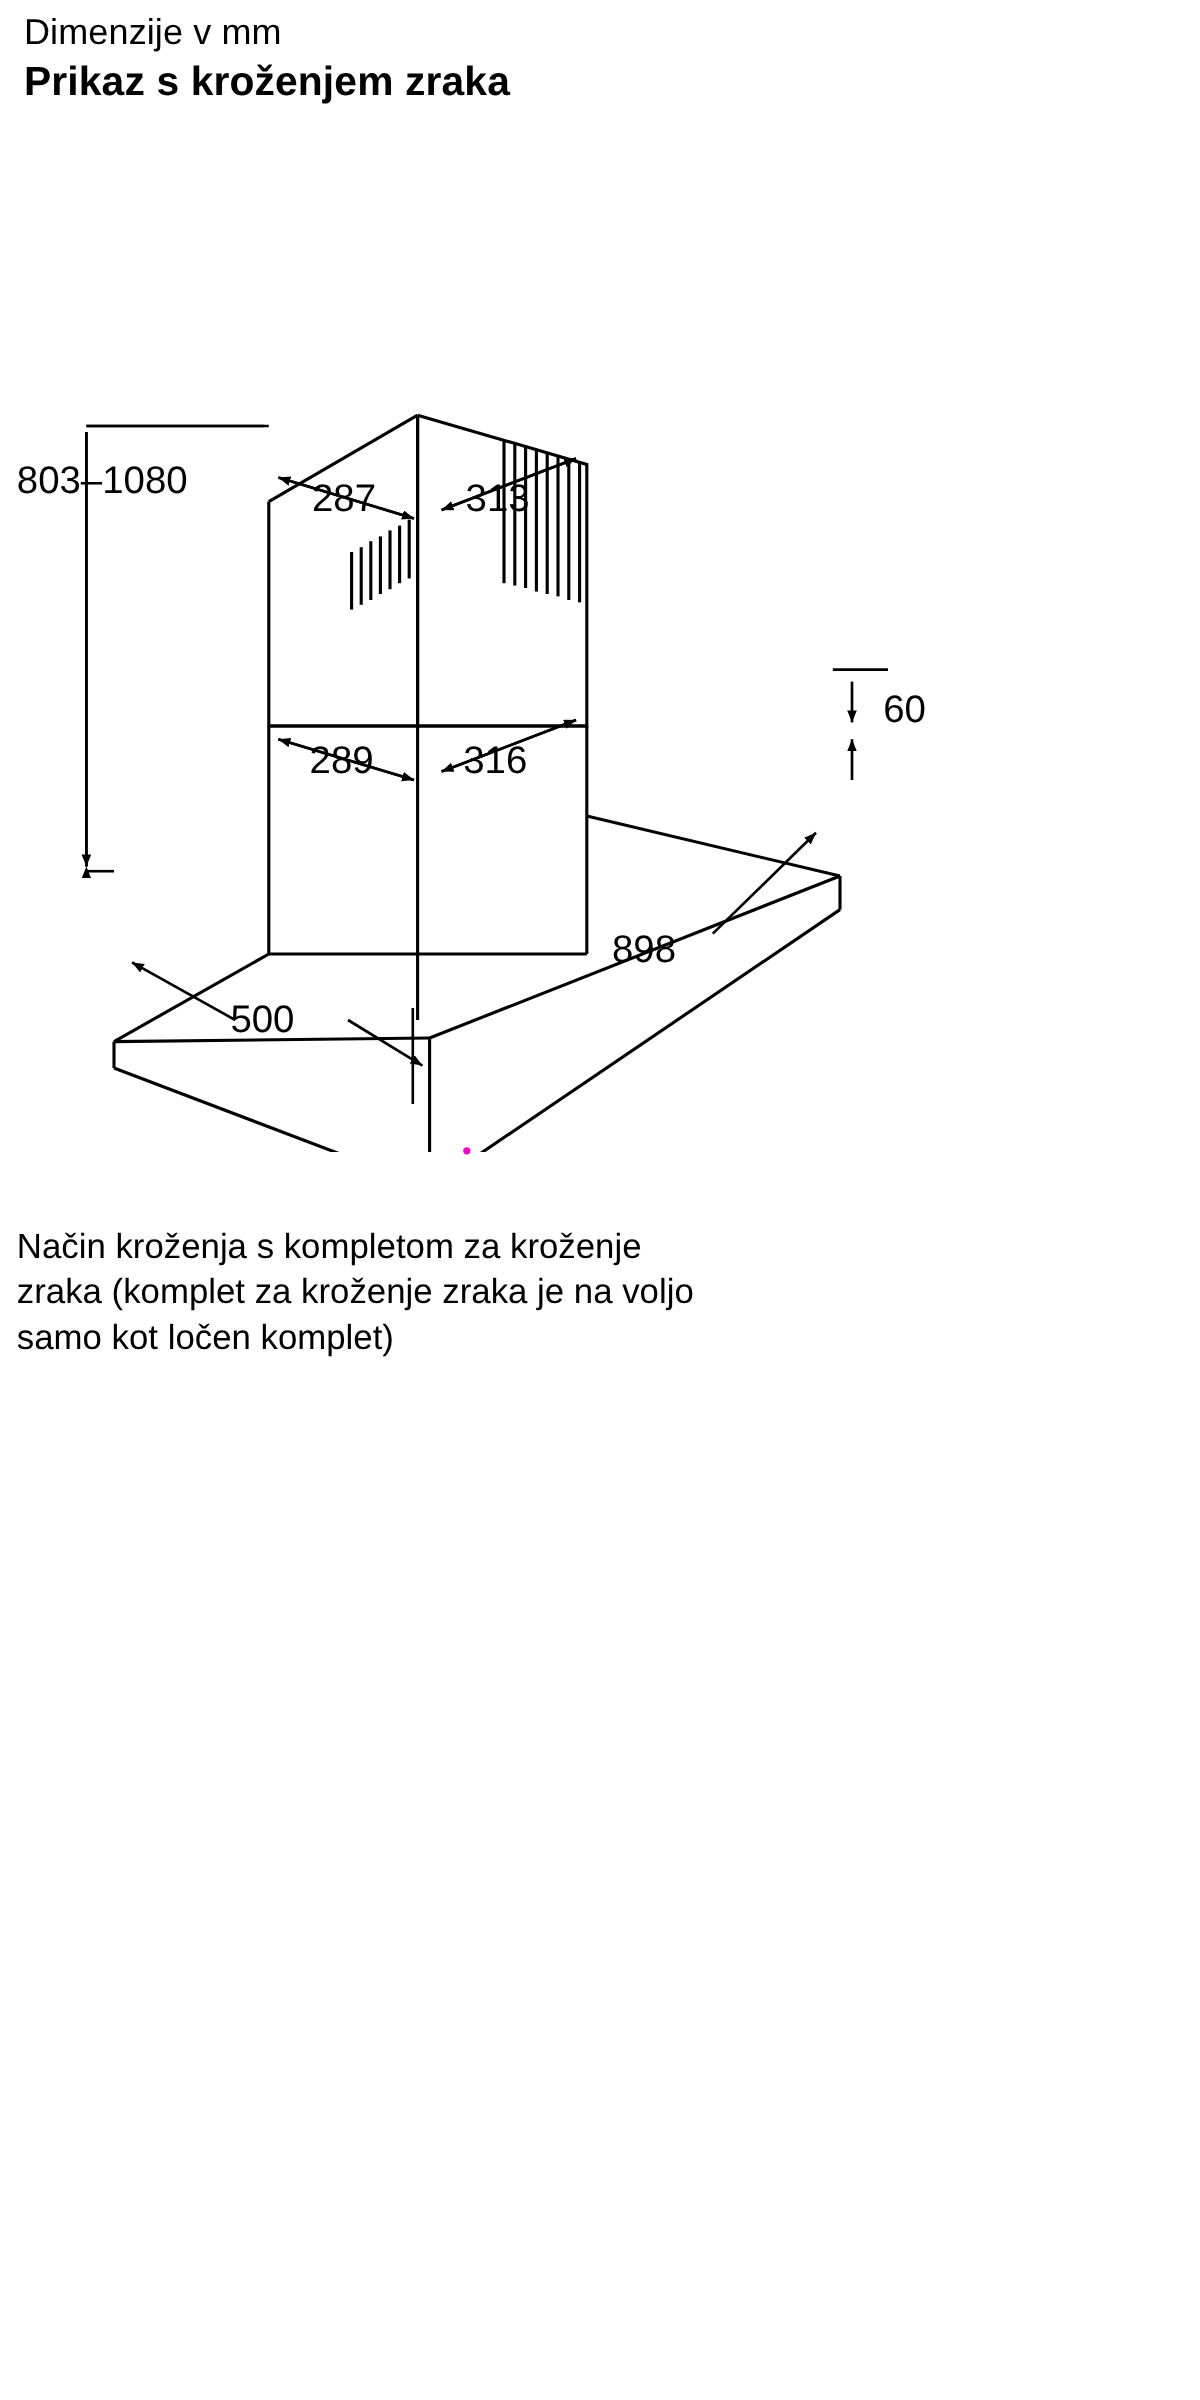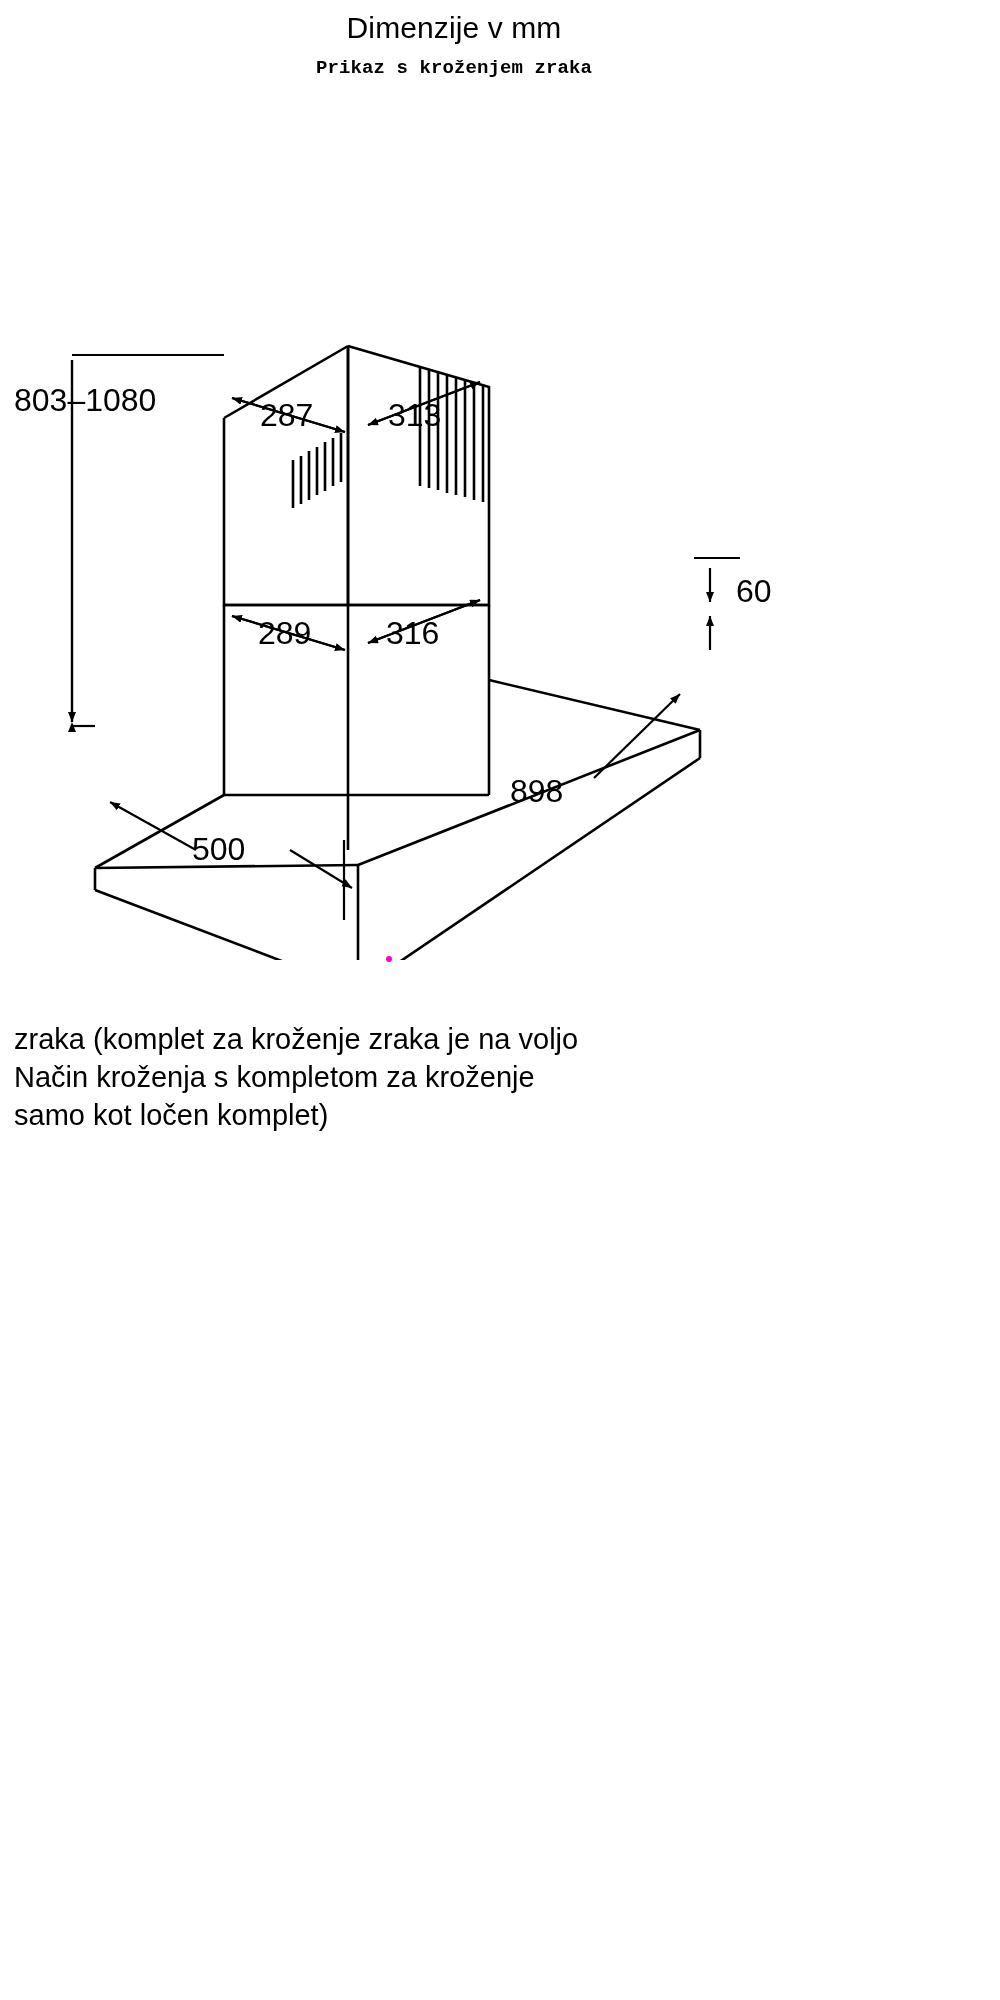--- a/index.html
+++ b/index.html
@@ -12,39 +12,37 @@
     height: 2000px;
     position: relative;
     font-family: "Liberation Sans", sans-serif;
     color: #000000;
     overflow: hidden;
   }
 
   
   .header {
     position: absolute;
-    left: 4px;
+    left: 20px;
     top: 8px;
     width: 900px;
-    text-align: center;
   }
   .header .line1 {
     font-size: 30px;
     font-weight: normal;
     line-height: 40px;
     letter-spacing: 0.1px;
     white-space: nowrap;
   }
   .header .line2 {
-    font-size: 19px;
+    font-size: 34px;
     font-weight: bold;
     line-height: 40px;
     letter-spacing: 0.1px;
     white-space: nowrap;
-    font-family: Liberation Mono, monospace;
   }
 
   
   .drawing {
     position: absolute;
     left: 0;
     top: 150px;
     width: 892px;
     height: 810px;
   }
@@ -208,16 +206,16 @@
       <line x1="290" y1="700" x2="352" y2="738" marker-end="url(#arr)"></line>
       <line x1="344" y1="690" x2="344" y2="770"></line>
     </g>
     <text x="192" y="710" font-family="Liberation Sans, sans-serif" font-size="32" fill="#000">500</text>
   </svg>
 
   <div class="dot-marker"></div>
 </div>
 
 <div class="caption">
+  <span>Način kroženja s kompletom za kroženje</span>
   <span>zraka (komplet za kroženje zraka je na voljo</span>
-  <span>Način kroženja s kompletom za kroženje</span>
   <span>samo kot ločen komplet)</span>
 </div>
 
 </body></html>

